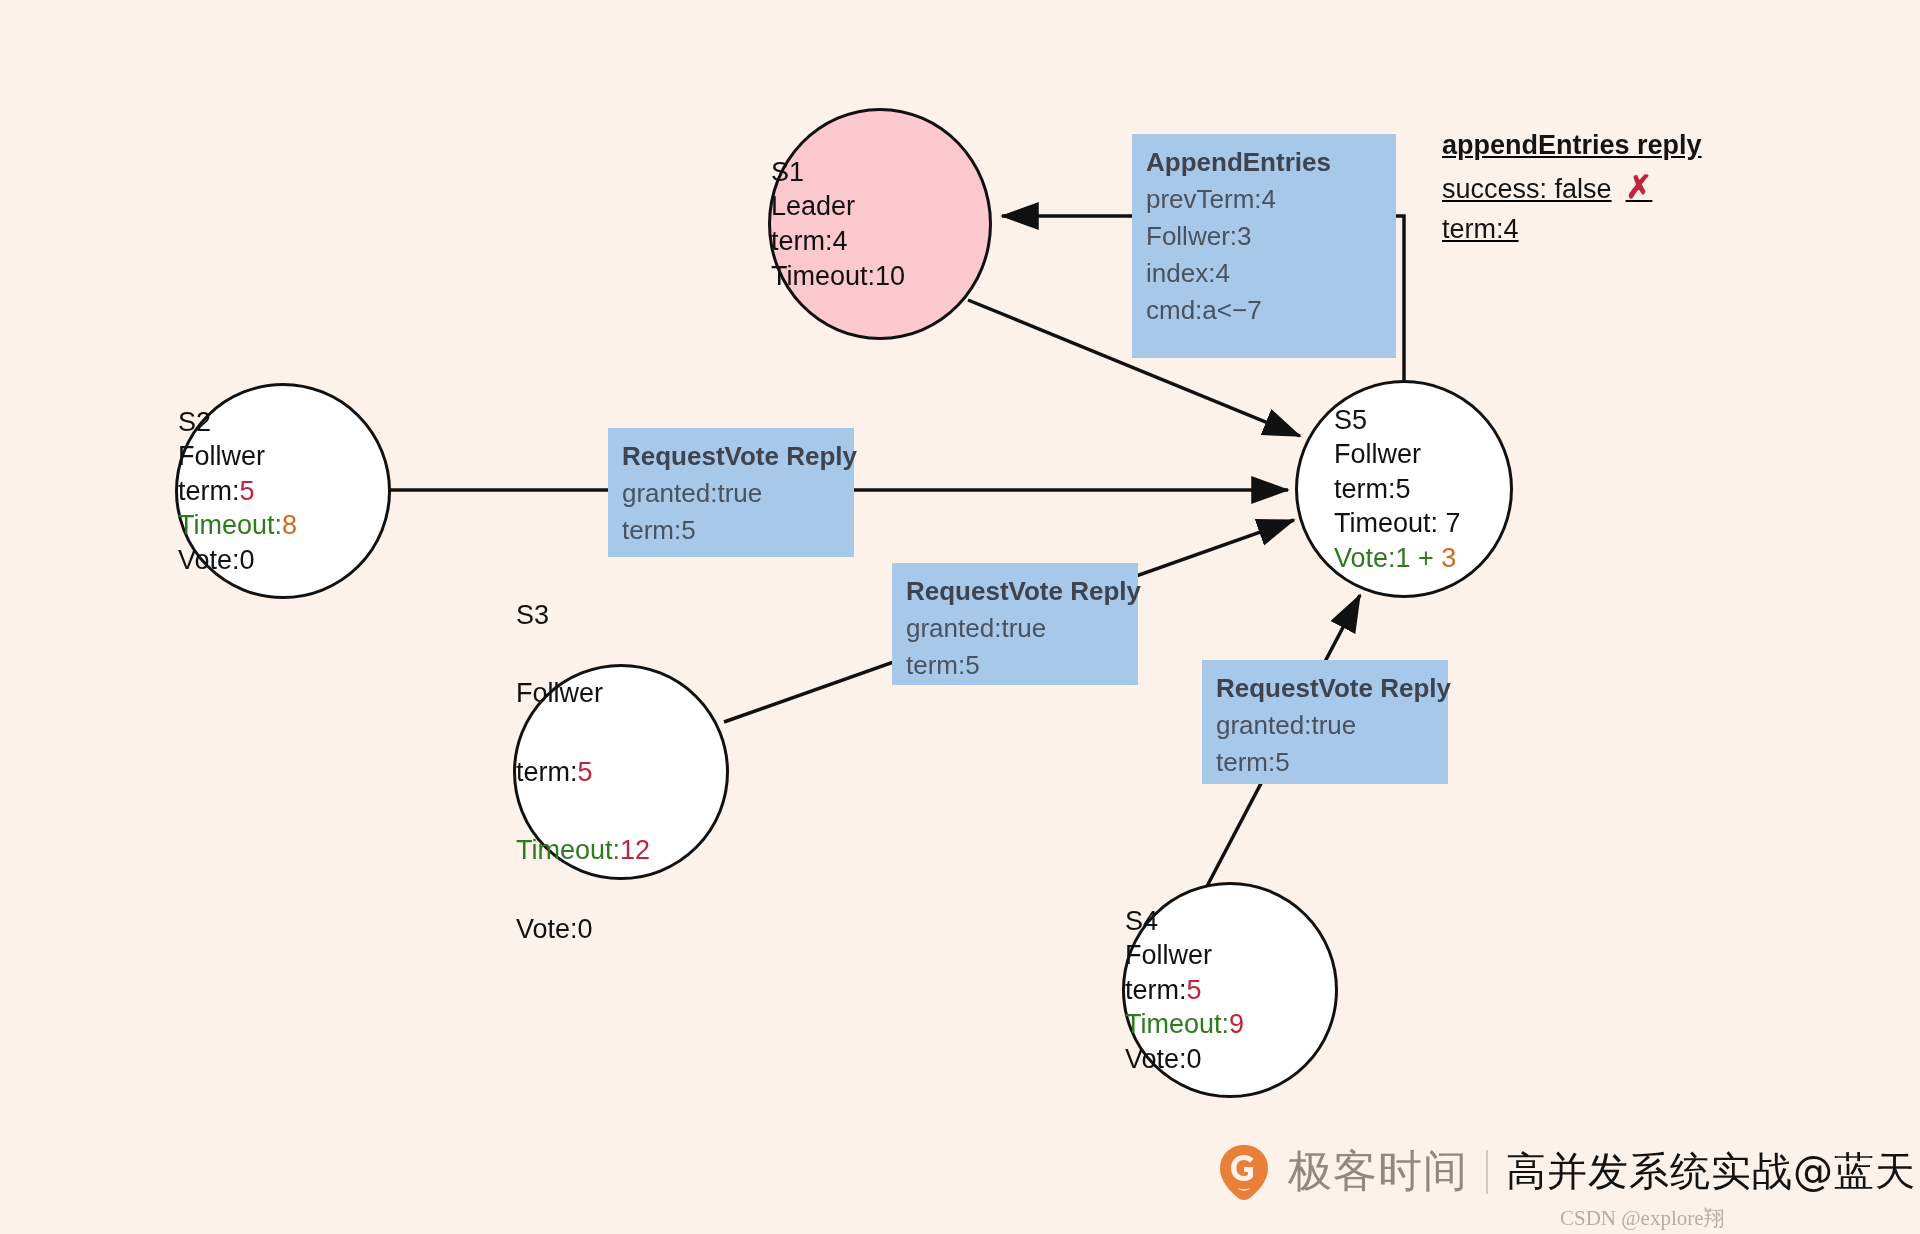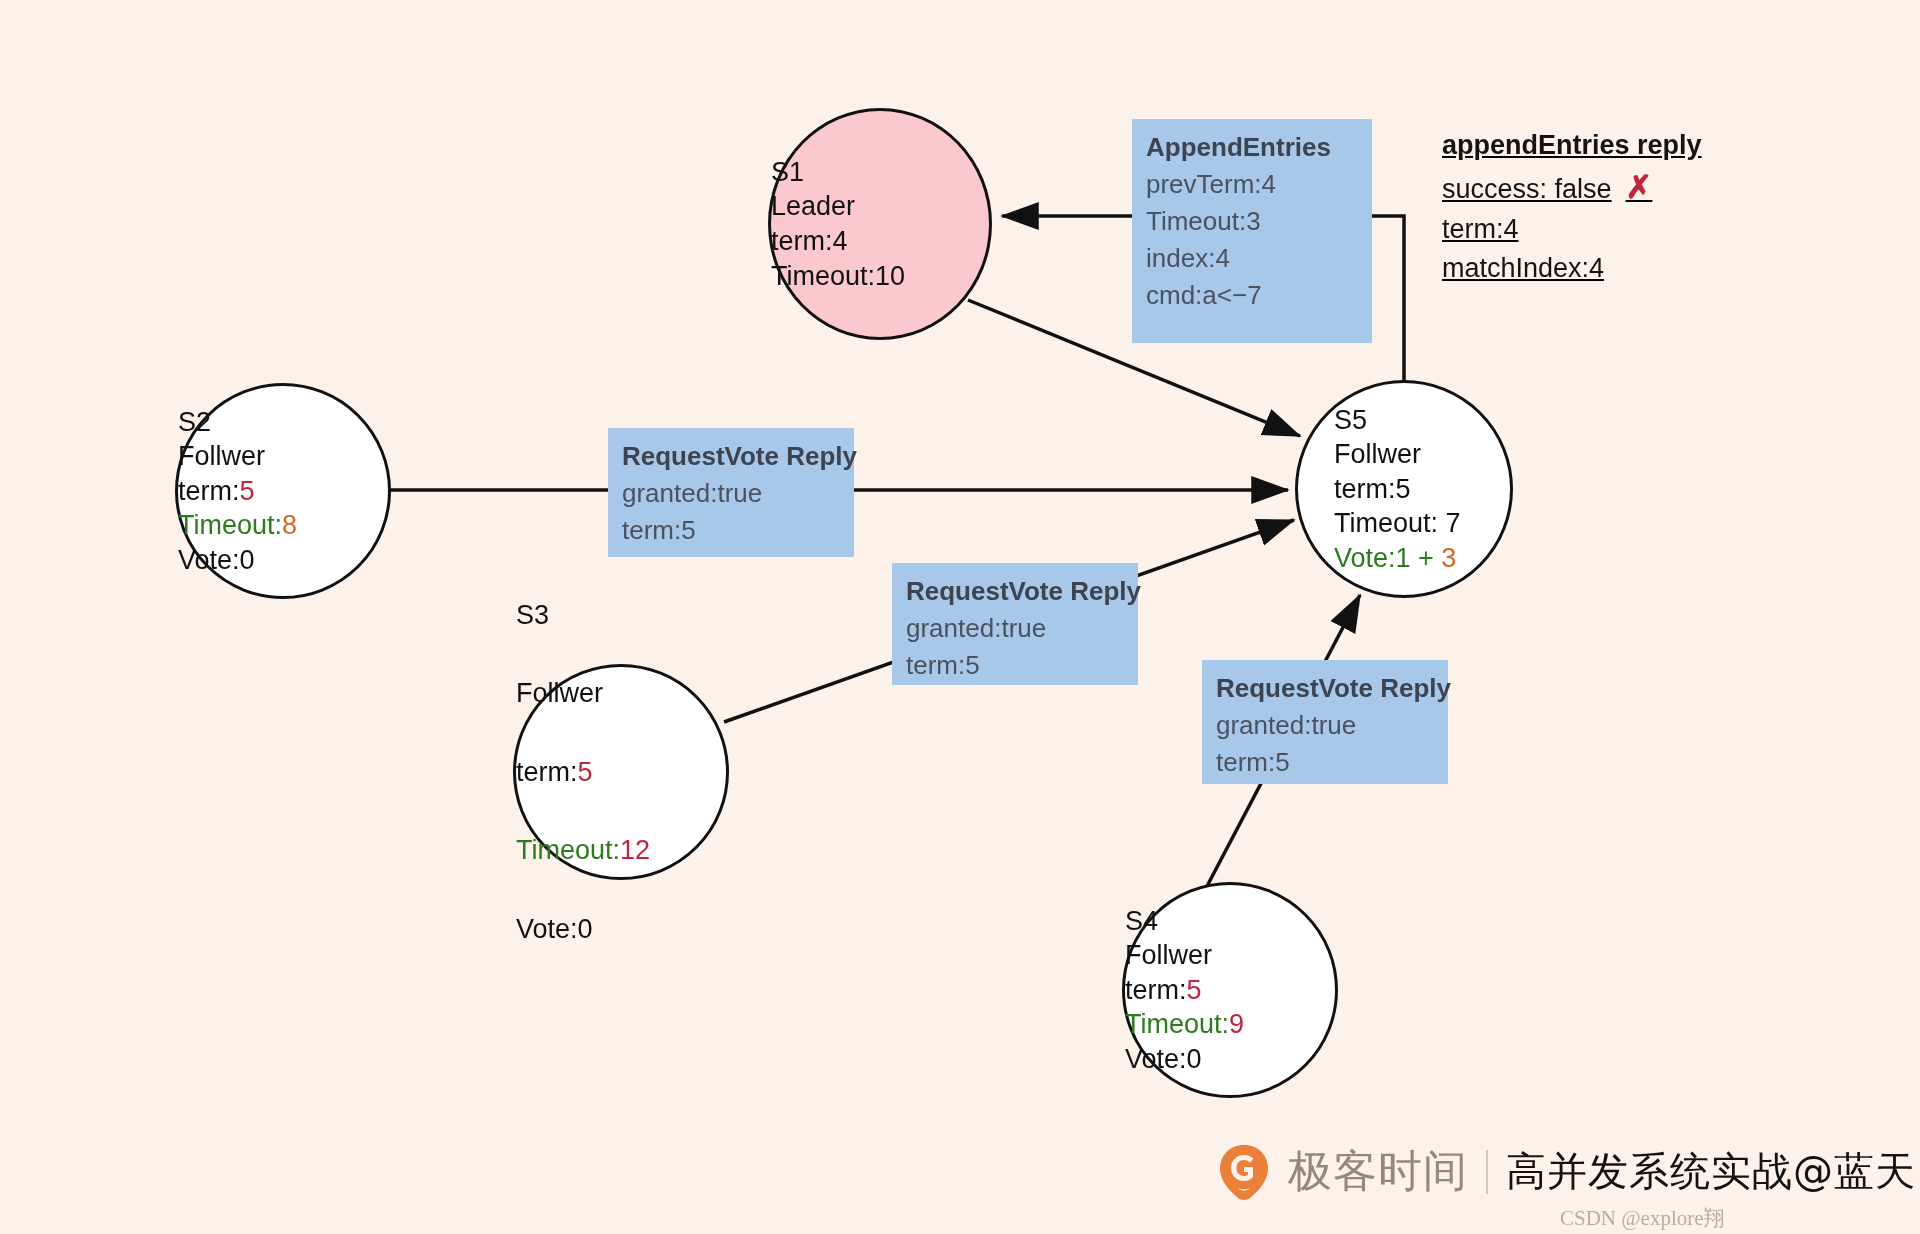--- a/index.html
+++ b/index.html
@@ -187,24 +187,24 @@
   </div>
 
   <div class="node" style="left:1295px; top:380px; width:218px; height:218px; padding-left:36px;">
     <div class="line">S5</div>
     <div class="line">Follwer</div>
     <div class="line">term:5</div>
     <div class="line grn">Timeout: 7</div>
     <div class="line"><span class="grn">Vote:1 + </span><span class="org">3</span></div>
   </div>
 
-  <div class="msgbox" style="left:1132px; top:119px; width:240px; height:224px;">
+  <div class="msgbox" style="left:1132px; top:134px; width:264px; height:224px;">
     <div class="mtitle">AppendEntries</div>
     <div class="mline">prevTerm:4</div>
-    <div class="mline">Timeout:3</div>
+    <div class="mline">Follwer:3</div>
     <div class="mline">index:4</div>
     <div class="mline">cmd:a&lt;−7</div>
   </div>
 
   <div class="msgbox" style="left:608px; top:428px; width:246px; height:129px;">
     <div class="mtitle">RequestVote Reply</div>
     <div class="mline">granted:true</div>
     <div class="mline">term:5</div>
   </div>
 
@@ -217,21 +217,20 @@
   <div class="msgbox" style="left:1202px; top:660px; width:246px; height:124px;">
     <div class="mtitle">RequestVote Reply</div>
     <div class="mline">granted:true</div>
     <div class="mline">term:5</div>
   </div>
 
   <div class="annot" style="left:1442px; top:126px;">
     <div class="atitle">appendEntries reply</div>
     <div class="aline"><span>success: false</span><span class="xmark">✗</span></div>
     <div class="aline">term:4</div>
-    <div class="aline">matchIndex:4</div>
   </div>
 
   <div id="watermark">
     <svg id="wm-logo" viewBox="0 0 52 58">
       <path d="M26 2 C12 2 2 12 2 26 C2 38 12 48 20 55 C23 57.5 29 57.5 32 55 C40 48 50 38 50 26 C50 12 40 2 26 2 Z" fill="#e8762b"></path>
       <path d="M26 12 C18 12 13 18 13 25 C13 32 18 38 26 38 C30 38 33 36.5 35 34 L35 24 L26 24 L26 29 L30 29 L30 31.5 C29 32.5 27.5 33 26 33 C21.5 33 18.5 29.8 18.5 25 C18.5 20.2 21.5 17 26 17 C28.5 17 30.5 18 32 19.8 L35.5 15.8 C33 13.3 29.8 12 26 12 Z" fill="#fdf2e9"></path>
       <path d="M20 45 C23 48.5 29 48.5 32 45 C29 46.6 23 46.6 20 45 Z" fill="#fdf2e9"></path>
     </svg>
     <div id="wm-brand">极客时间</div>
     <div id="wm-sep"></div>

